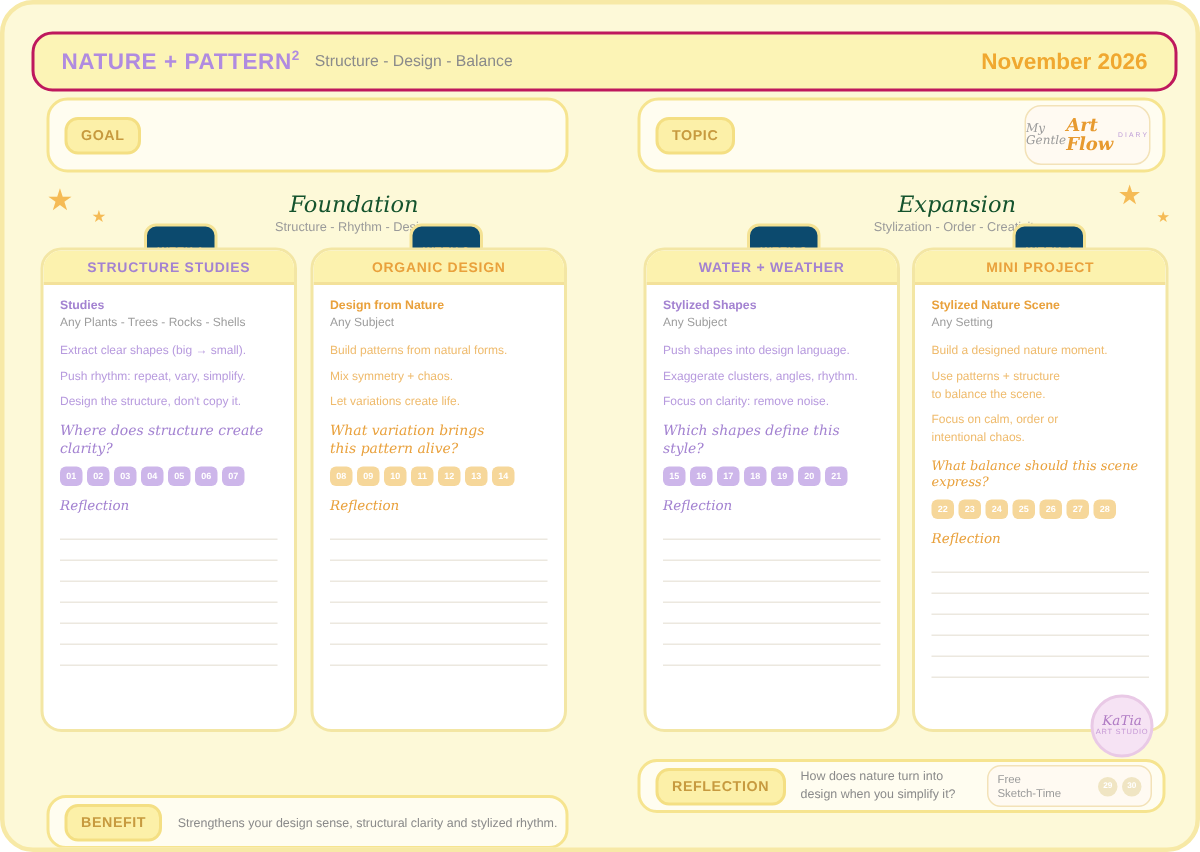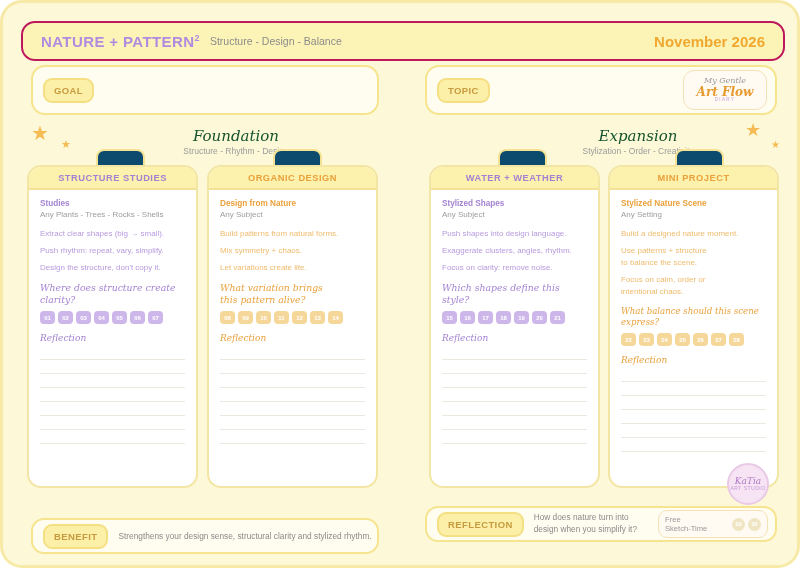--- a/index.html
+++ b/index.html
@@ -73,21 +73,21 @@
     border-radius:14px;
     display:flex; align-items:center;
   }
   .topic-lines { font-size:8.3px; color:#a48ccd; line-height:1.45; }
   .brandbox {
     margin-left:auto; margin-right:8px;
     width:84px; height:40px;
     background:#fffaf2;
     border:1.5px solid #f3e2b8;
     border-radius:11px;
-    display:flex; flex-direction:column; align-items:center; justify-content:center;
+    display:flex; align-items:center; justify-content:center;
     line-height:1.05;
   }
   .brand-1 { font-size:8px; color:#9a9a9a; font-family:"DejaVu Serif", serif; font-style:italic;}
   .brand-2 { font-size:12px; color:#e79a2f; font-family:"DejaVu Serif", serif; font-style:italic; font-weight:bold;}
   .brand-3 { font-size:4.5px; color:#c0a0d8; letter-spacing:1.4px; }
   
   .sect {
     position:absolute; top:124px;
     text-align:center;
   }
@@ -162,21 +162,21 @@
   .c-purple .reflect-label { color:#a382d1; }
   
   .c-orange .card-title { color:#e9a13c; }
   .c-orange .blk-h { color:#e9a13c; }
   .c-orange .bullet { color:#efbb6d; }
   .c-orange .question { color:#e9a13c; }
   .c-orange .chip { background:#f6d79a; }
   .c-orange .reflect-label { color:#e9a13c; }
   
   .benefitbox {
-    position:absolute; left:28px; top:515px; width:348px; height:36px;
+    position:absolute; left:28px; top:527px; width:348px; height:36px;
     background:#fffdf0; border:2px solid #f6e48f; border-radius:13px;
     display:flex; align-items:center;
   }
   .benefit-txt { font-size:8.3px; color:#8a8a8a; }
   .reflectbox {
     position:absolute; left:422px; top:503px; width:352px; height:36px;
     background:#fffdf0; border:2px solid #f6e48f; border-radius:13px;
     display:flex; align-items:center;
   }
   .reflect-q { font-size:8.3px; color:#8a8a8a; line-height:1.4; }

